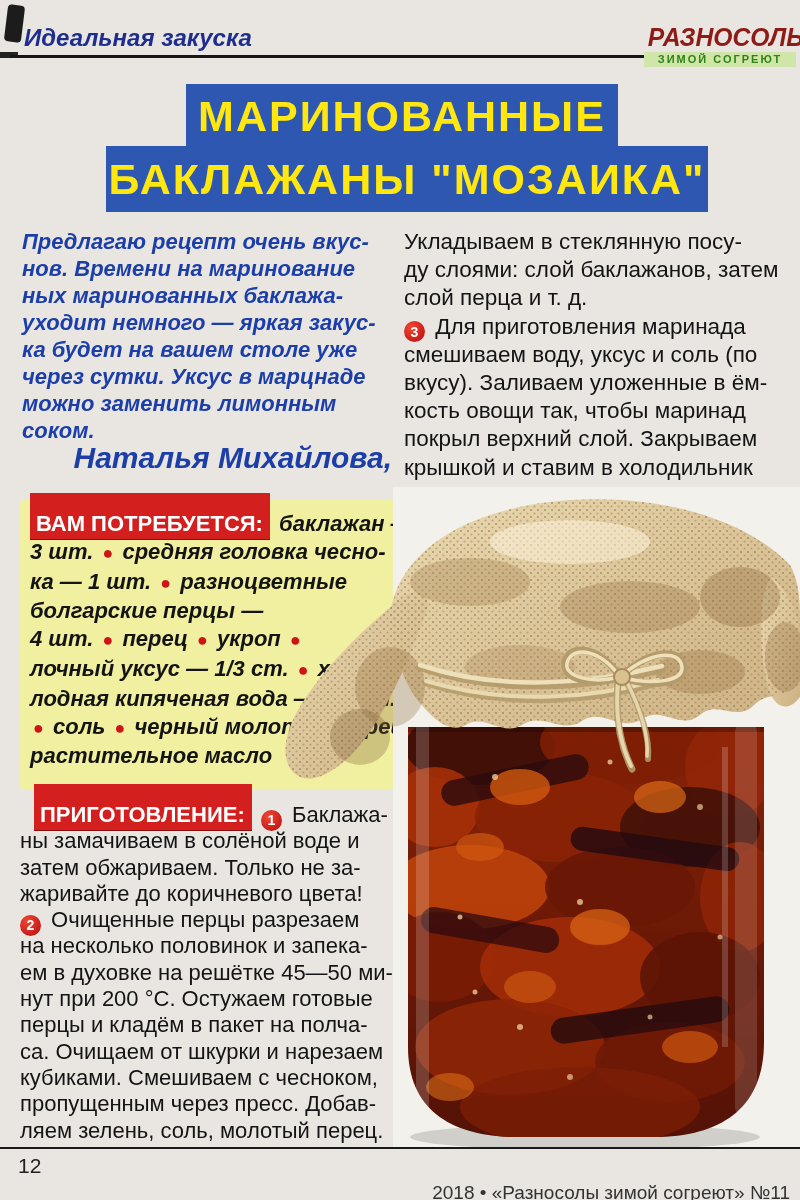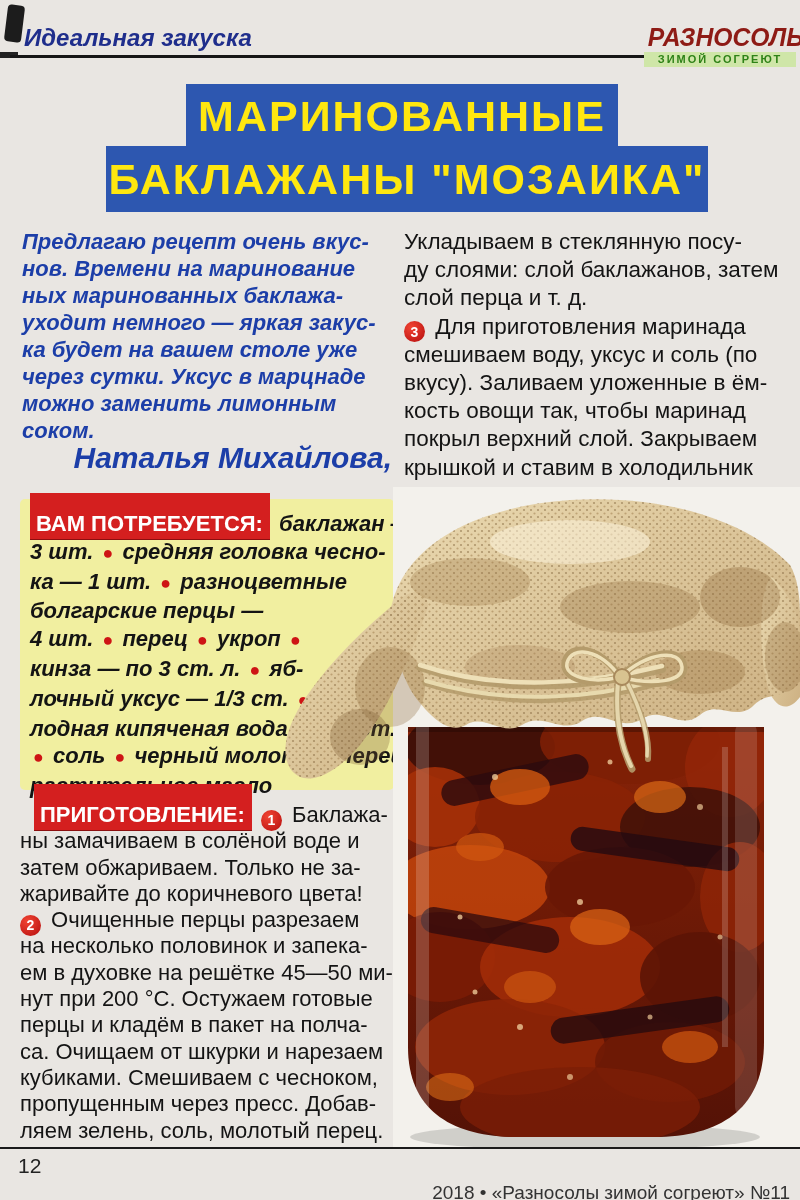--- a/index.html
+++ b/index.html
@@ -93,21 +93,20 @@
       <span class="ln">на сутки.</span>
     </div>
 
   <div class="abs ingbox">
     <div class="inglines">
         <span class="ln"><span class="red-label">ВАМ ПОТРЕБУЕТСЯ:</span> баклажан —</span>
         <span class="ln">3 шт. <span class="dot">●</span> средняя головка чесно-</span>
         <span class="ln">ка — 1 шт. <span class="dot">●</span> разноцветные</span>
         <span class="ln">болгарские перцы —</span>
         <span class="ln">4 шт. <span class="dot">●</span> перец <span class="dot">●</span> укроп <span class="dot">●</span></span>
-        <span class="ln">кинза — по 3 ст. л. <span class="dot">●</span> яб-</span>
         <span class="ln">лочный уксус — 1/3 ст. <span class="dot">●</span> хо-</span>
         <span class="ln">лодная кипяченая вода — 2/3 ст.</span>
         <span class="ln"><span class="dot">●</span> соль <span class="dot">●</span> черный молотый перец <span class="dot">●</span></span>
         <span class="ln">растительное масло</span>
       </div>
   </div>
 
   <div class="abs prep">
       <span class="ln"><span class="red-label">ПРИГОТОВЛЕНИЕ:</span> <span class="num-badge">1</span> Баклажа-</span>
       <span class="ln">ны замачиваем в солёной воде и</span>

